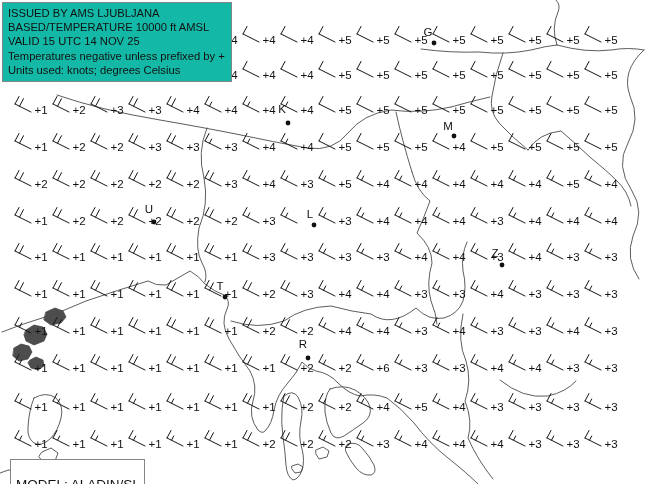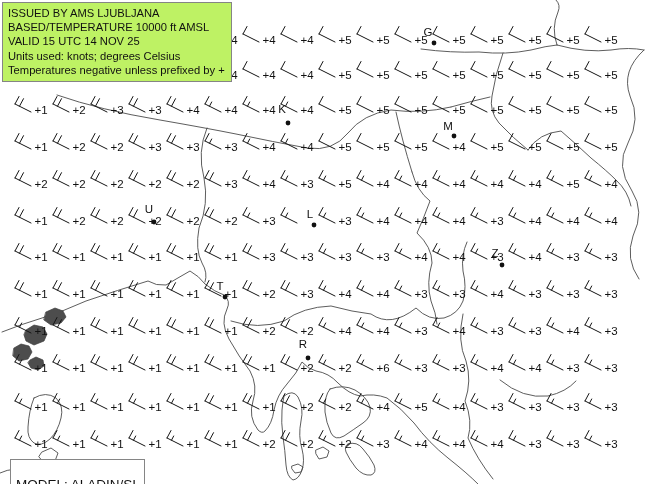--- a/index.html
+++ b/index.html
@@ -5,21 +5,21 @@
   html,body{margin:0;padding:0;background:#fff}
   .stage{position:relative;width:645px;height:484px;background:#fff;overflow:hidden;
          font-family:"Liberation Sans",sans-serif;color:#111}
   #map-svg{position:absolute;left:0;top:0;width:645px;height:484px}
   .geo{fill:none;stroke:#4b4b4b;stroke-width:0.9;stroke-linecap:round;stroke-linejoin:round}
   .geo.dark{fill:#4d4d4d;stroke:#3c3c3c;stroke-width:0.7}
   .barb{fill:none;stroke:#151515;stroke-width:1;stroke-linecap:round}
   .temp{font-size:11.5px;fill:#111}
   .station-label{font-size:11.5px;fill:#111}
   .station-dot{fill:#111}
-  .header-box{position:absolute;left:2px;top:2px;background:#bef264;border:1px solid #858585;
+  .header-box{position:absolute;left:2px;top:2px;background:#14b8a6;border:1px solid #858585;
               padding:3px 6px 4px 5px;z-index:5;font-size:11.2px;line-height:14.2px}
   .header-box div{white-space:nowrap}
   .model-box{position:absolute;left:10px;top:459px;background:#fff;border:1px solid #858585;
              padding:17px 8px 3px 5px;z-index:5;font-size:13.5px;white-space:nowrap}
   .b{font-weight:normal}
 </style>
 </head>
 <body>
 
 <div class="stage">
@@ -810,21 +810,21 @@
       <g>
         <circle cx="502" cy="265" r="2.4" class="station-dot"></circle>
         <text x="495" y="257" class="station-label" text-anchor="middle">Z</text>
       </g>
     </svg>
 
   <div class="header-box">
     <div>ISSUED BY AMS LJUBLJANA</div>
     <div><span>BASED/TEMPERATURE </span><span class="b">10000 ft AMSL</span></div>
     <div class="b">VALID 15 UTC 14 NOV 25</div>
+    <div>Temperatures negative unless prefixed by +</div>
     <div>Units used: knots; degrees Celsius</div>
-    <div>Temperatures negative unless prefixed by +</div>
   </div>
 
   <div class="model-box">
     <span>MODEL: ALADIN/SI</span>
   </div>
 
 </div>
 
 </body></html>

